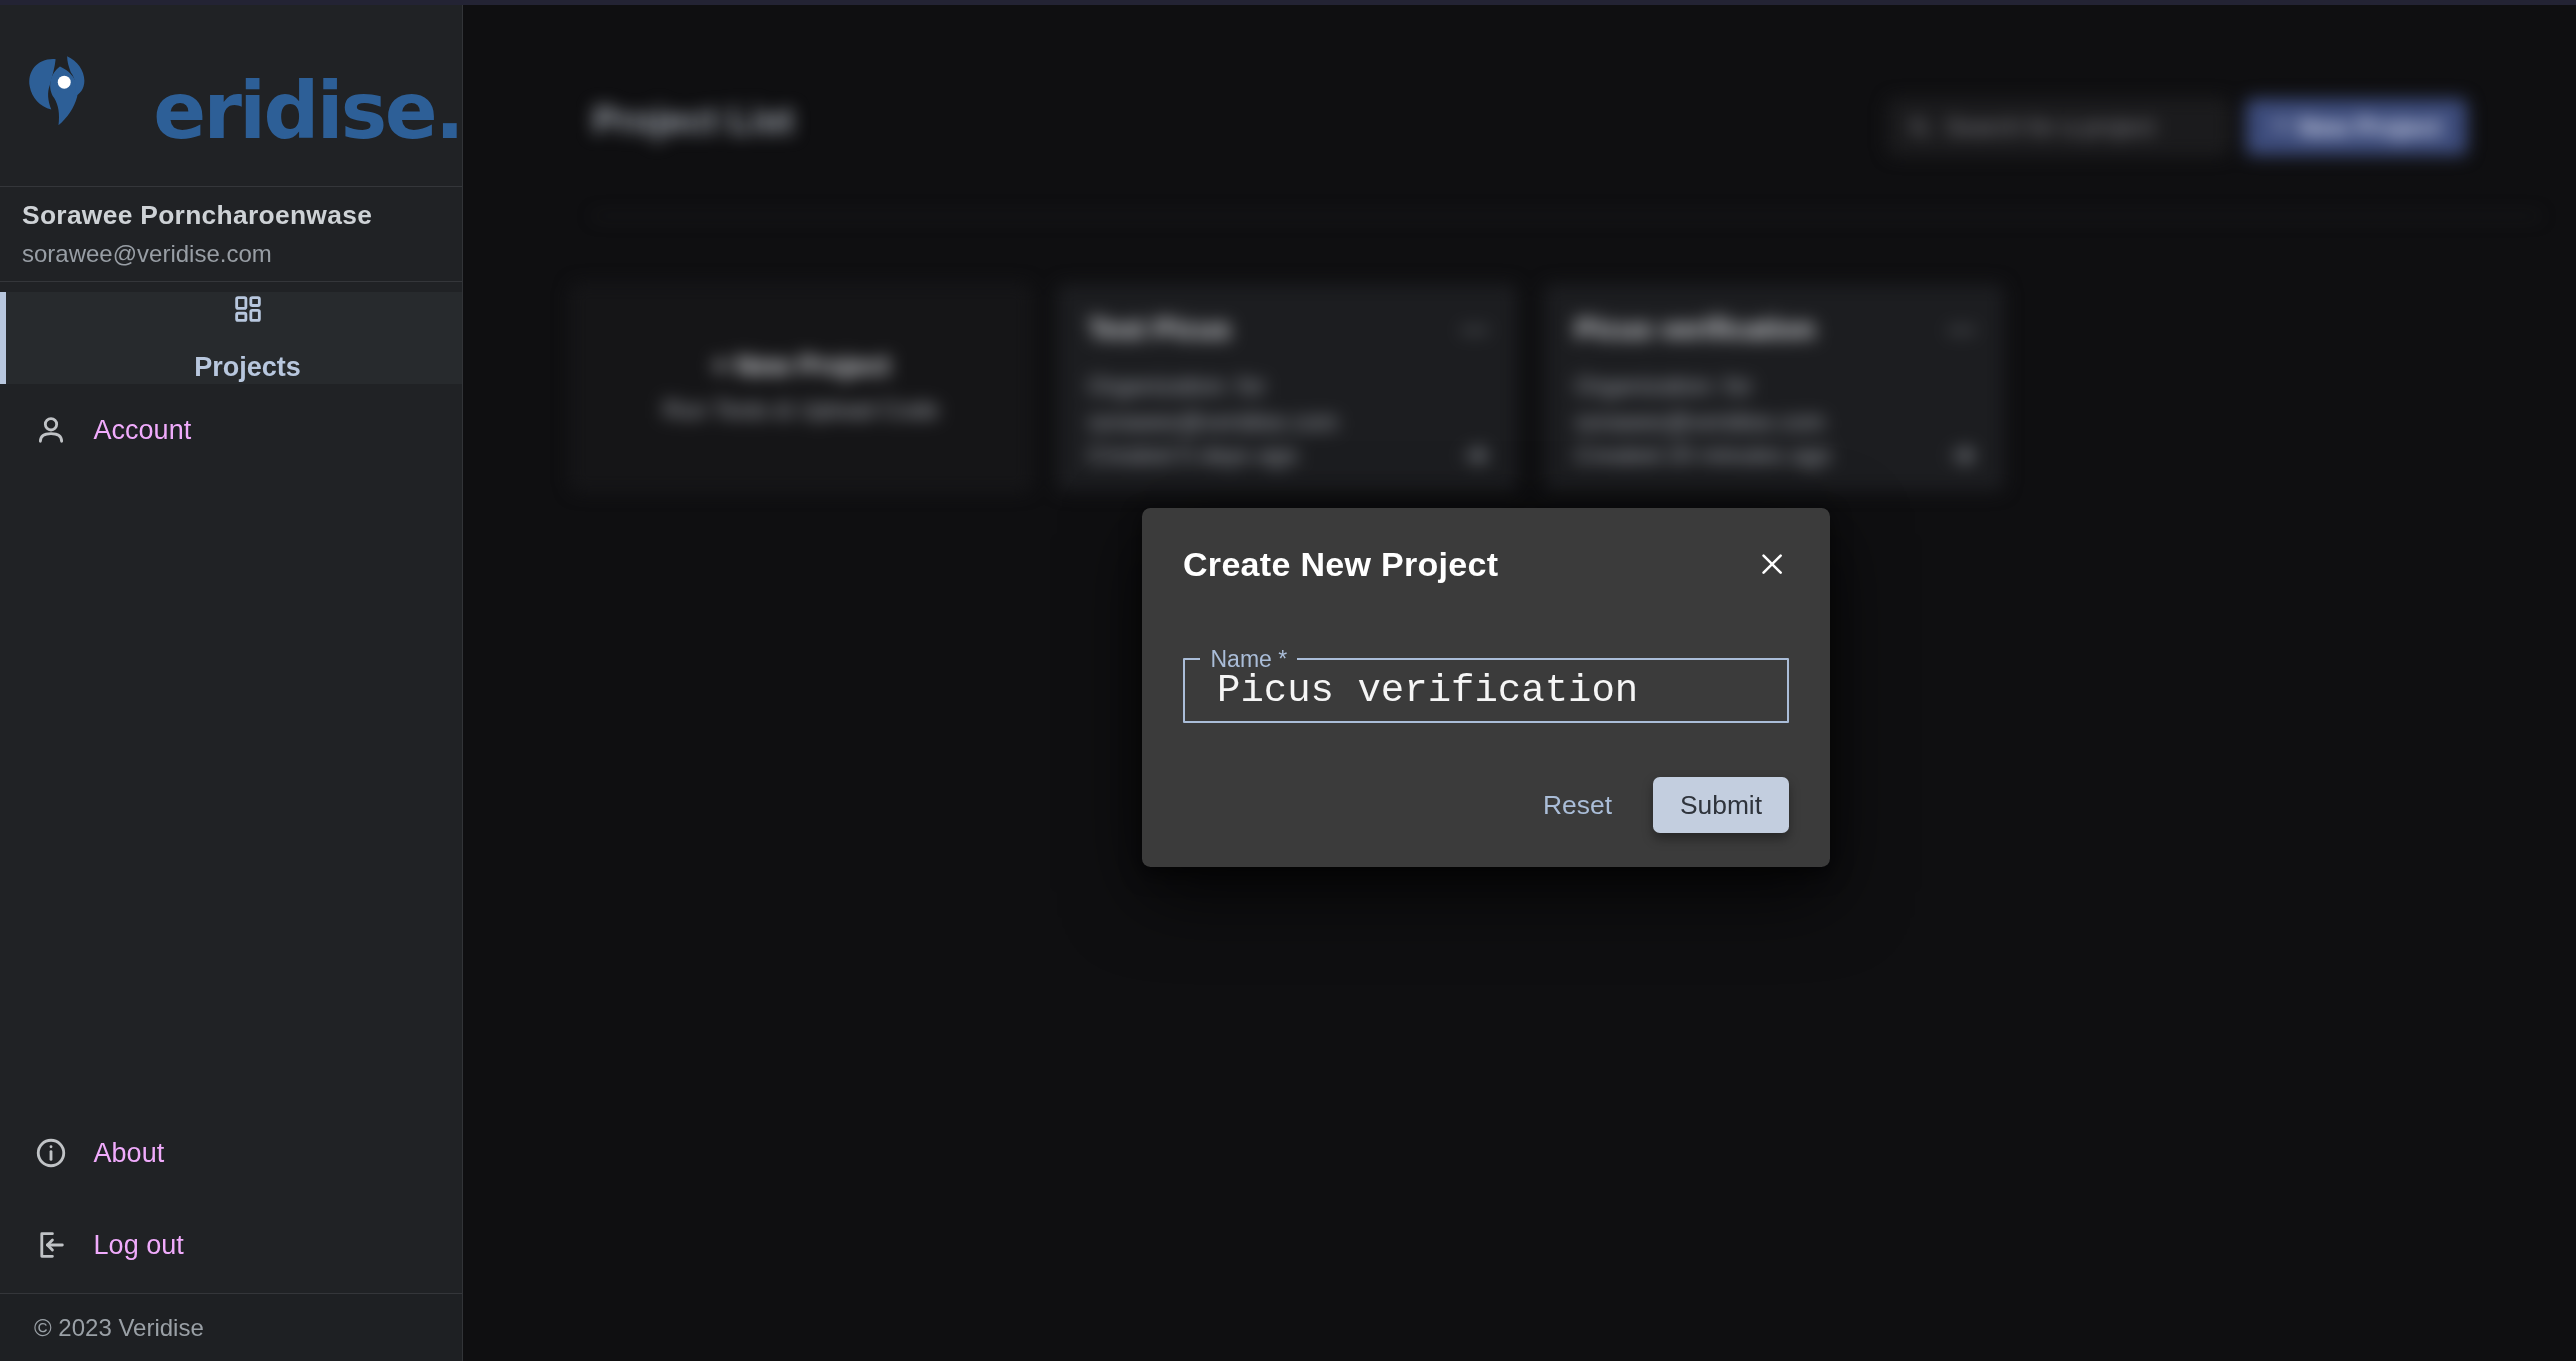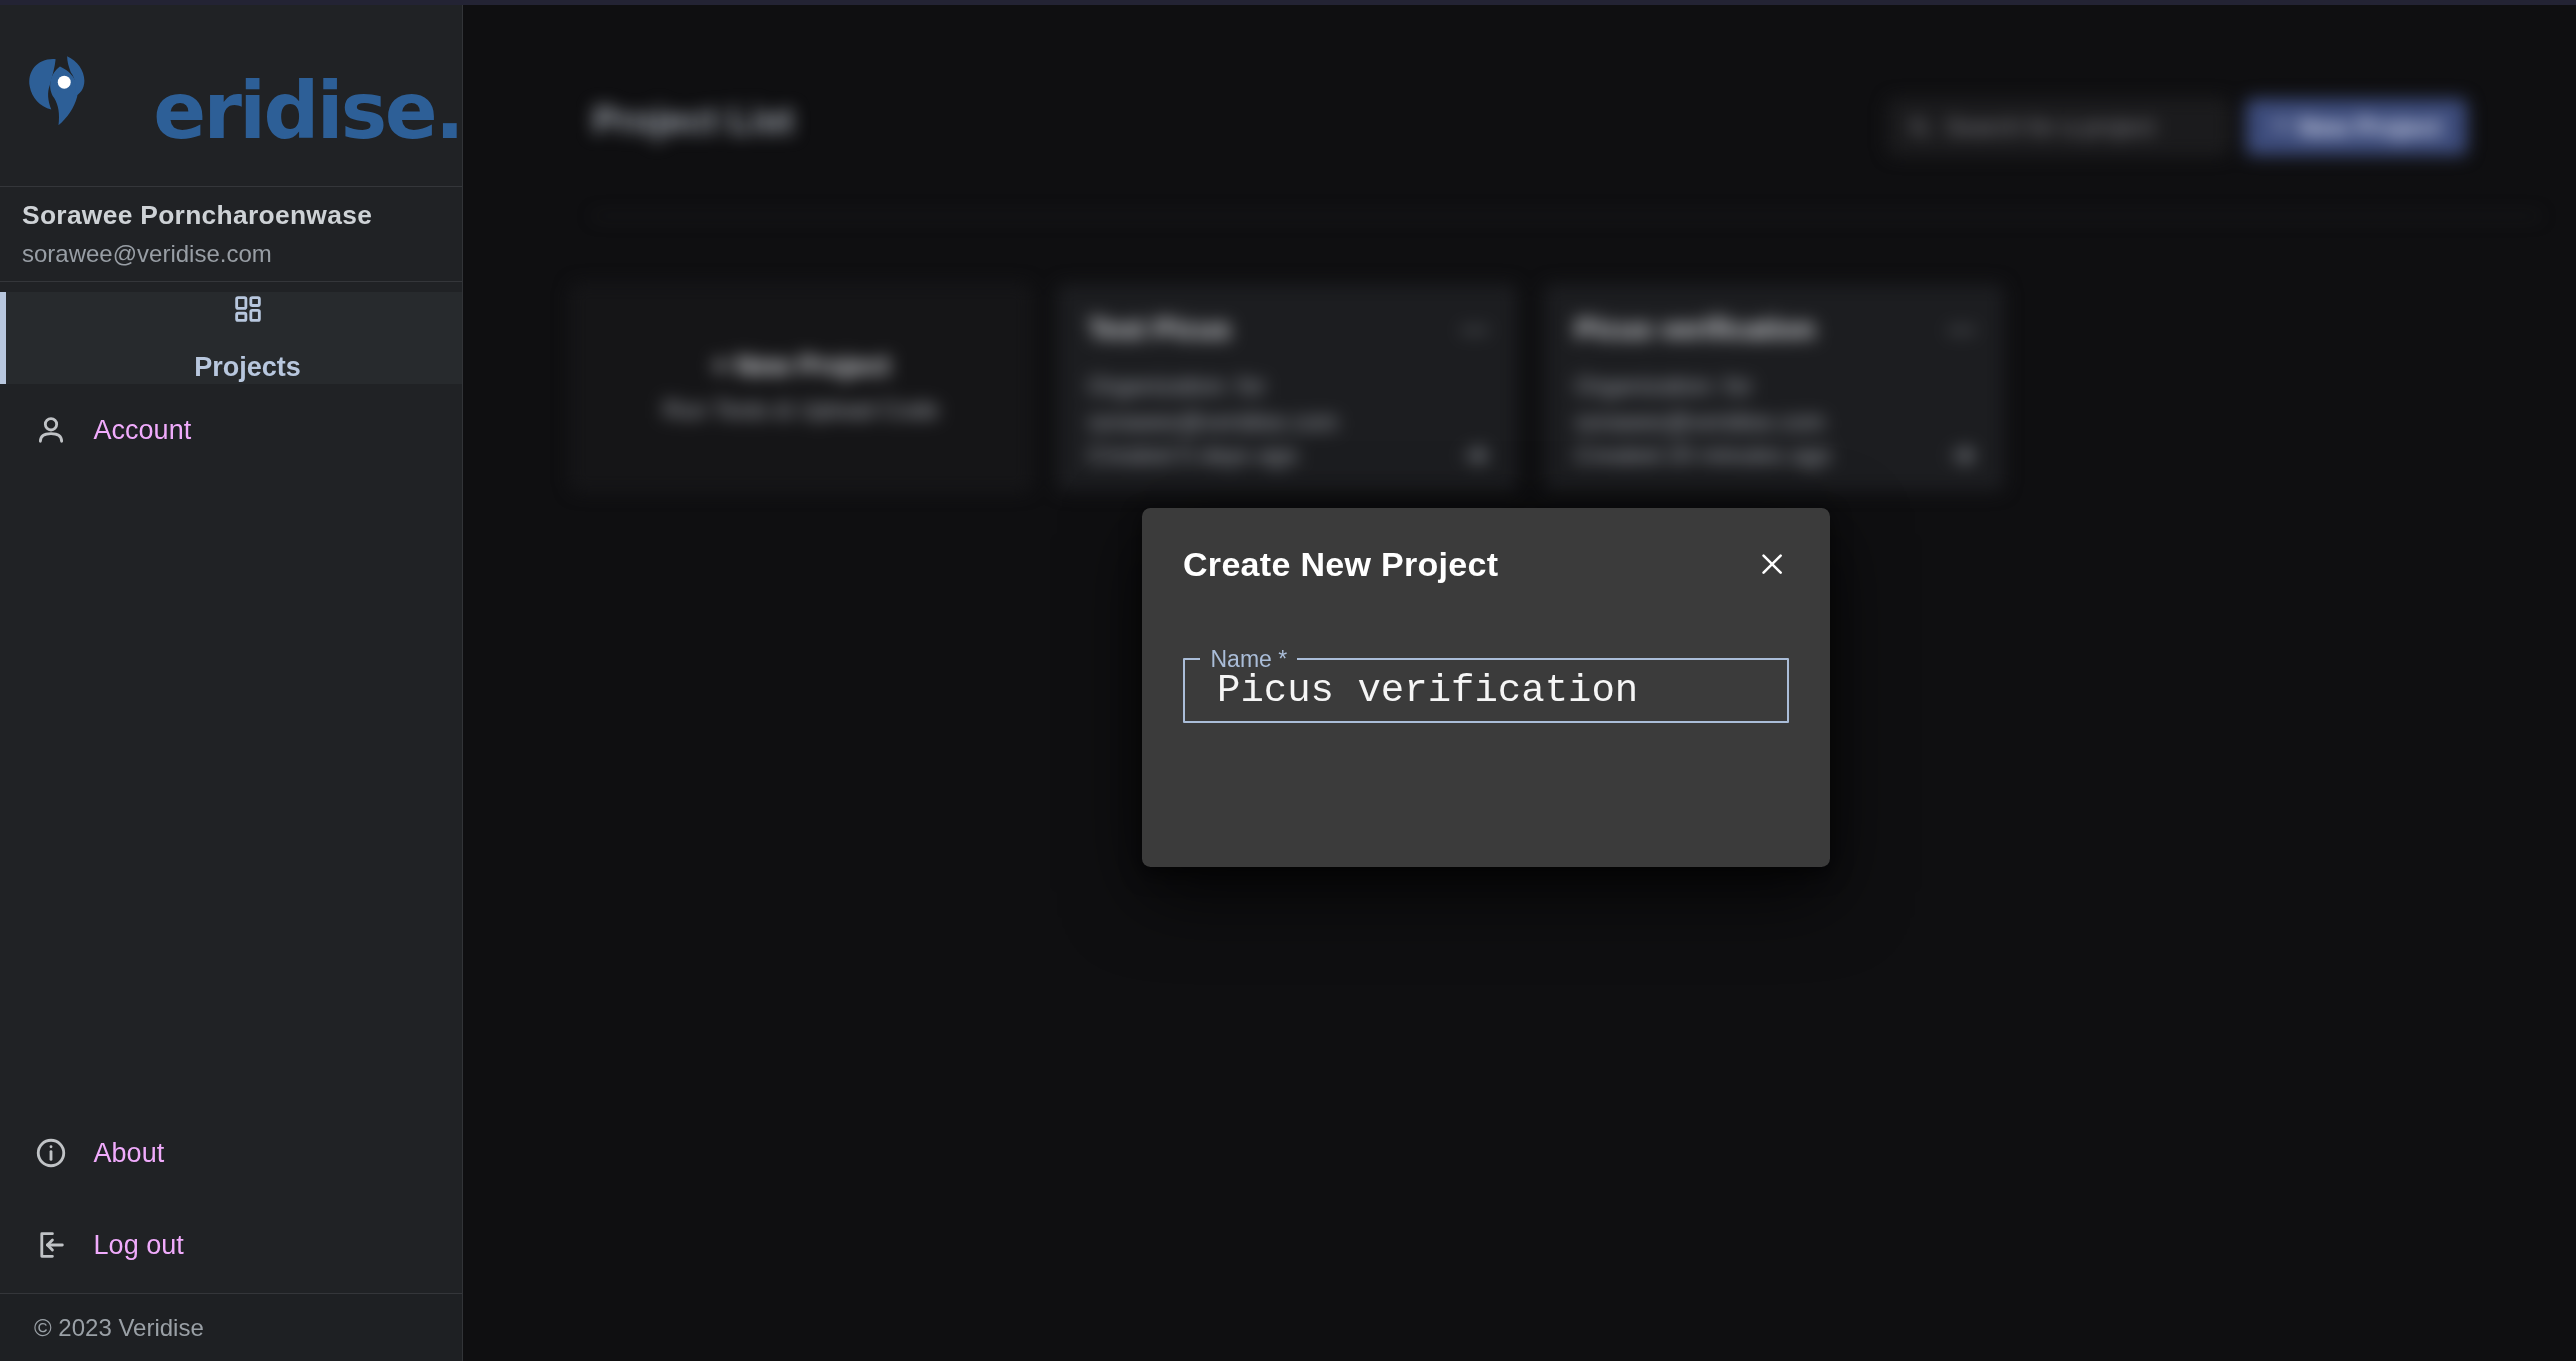--- a/index.html
+++ b/index.html
@@ -303,15 +303,19 @@
         <line x1="6" y1="6" x2="18" y2="18"></line>
         <line x1="18" y1="6" x2="6" y2="18"></line>
       </svg>
     </button>
 
     <div class="field">
       <span class="field-label">Name *</span>
       <input type="text" value="Picus verification" style="">
     </div>
 
+    <div class="modal-actions">
+      <button class="btn-reset">Reset</button>
+      <button class="btn-submit">Submit</button>
+    </div>
   </div>
 </div>
 
 
 </body></html>

